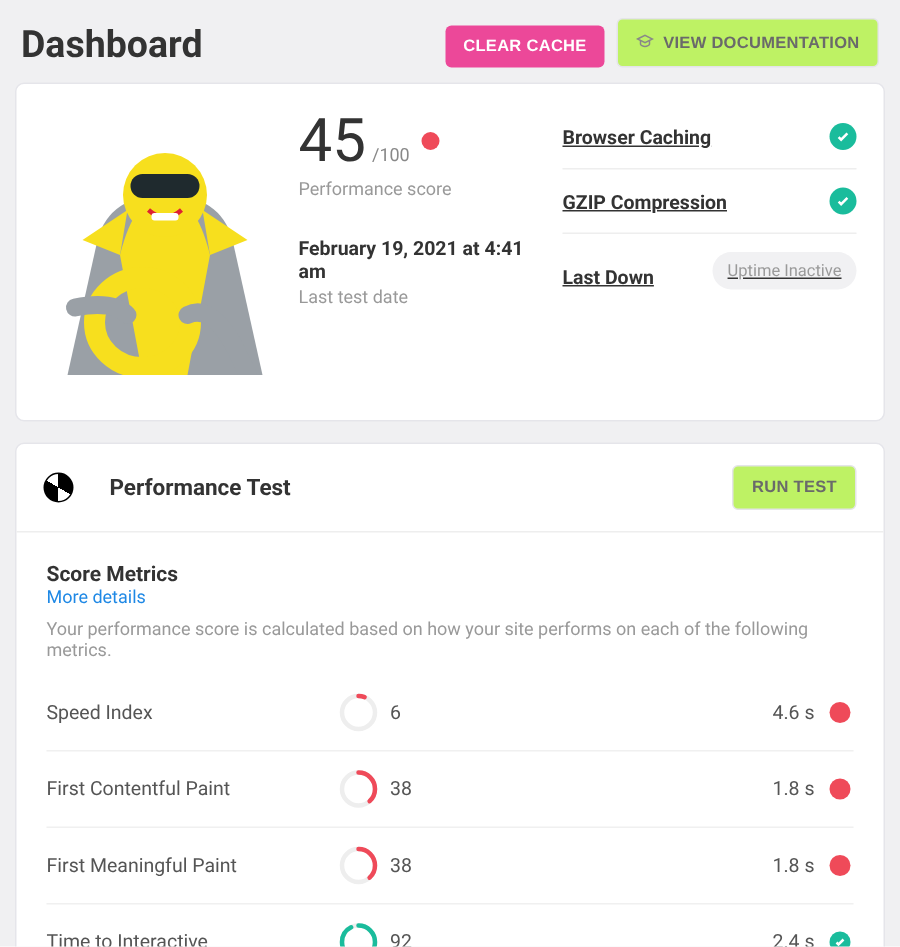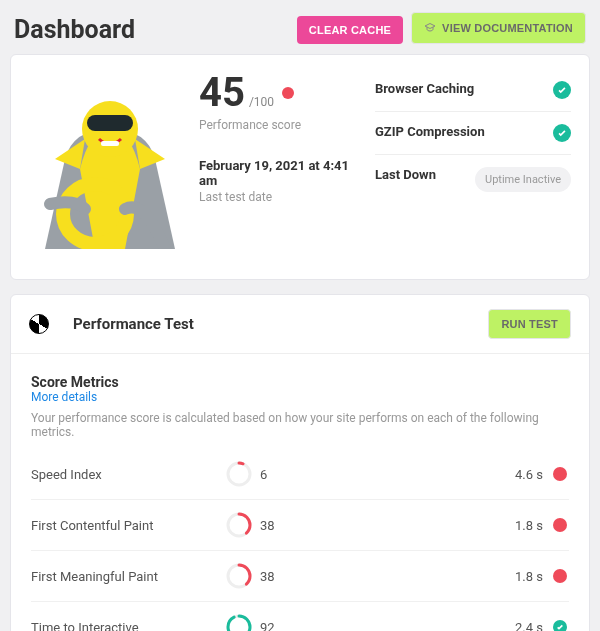--- a/index.html
+++ b/index.html
@@ -47,29 +47,30 @@
     border-radius:6px;
     margin: 0 6px;
   }
   .topcard {
     display:flex;
     padding: 14px 18px 26px 14px;
   }
   .hero { width:170px; flex:0 0 170px; }
   .scorecol { flex:0 0 170px; padding-left:4px; }
   .bigscore { display:flex; align-items:baseline; gap:6px; }
-  .bigscore .n { font-size:40px; font-weight:700; color:#333;}
+  .bigscore .n { font-size:40px; font-weight:400; color:#333;}
   .bigscore .d { font-size:12px; color:#888; margin-left:-2px; }
   .sublabel { font-size:12px; color:#999; margin-top:2px; }
   .datetime { font-size:13px; font-weight:700; margin-top:26px; color:#333;}
   .statuscol { flex:1; padding-left:10px; }
   .status-row {
-    display:flex; align-items:flex-start; justify-content:space-between;
+    display:flex; align-items:flex-end; justify-content:space-between;
     padding:12px 0;
     border-bottom:1px solid #eee;
+    text-decoration:underline;
   }
   .status-row:last-child { border-bottom:none; }
   .status-row .label { font-size:13px; font-weight:700; color:#333; }
   .pill {
     background:#f1f1f3; color:#9a9a9a; font-size:11px;
     padding:6px 10px; border-radius:14px;
   }
   .check {
     width:18px; height:18px; border-radius:50%;
     background:#1abc9c; display:flex; align-items:center; justify-content:center;

